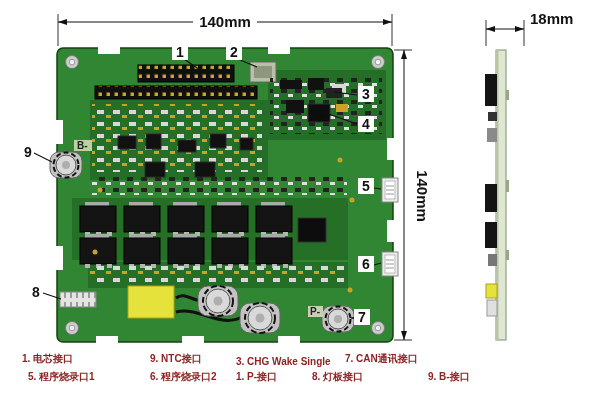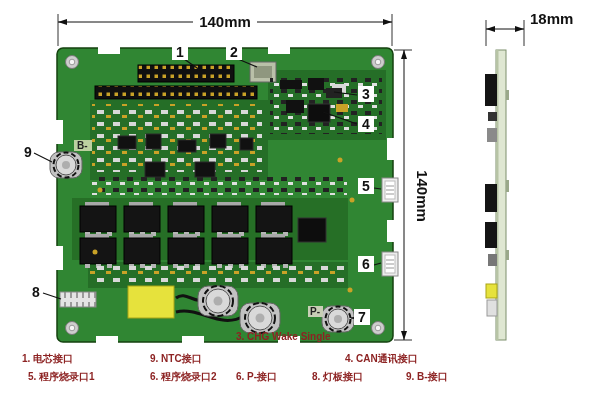--- a/index.html
+++ b/index.html
@@ -255,21 +255,21 @@
   <text class="callout" x="366" y="269" text-anchor="middle">6</text>
   <text class="callout" x="362" y="322" text-anchor="middle">7</text>
   <text class="callout" x="36" y="297" text-anchor="middle">8</text>
   <text class="callout" x="28" y="157" text-anchor="middle">9</text>
 </svg>
 
 
 <div class="legend">
   <span style="left:22px;top:352px;">1. 电芯接口</span>
   <span style="left:150px;top:352px;">9. NTC接口</span>
-  <span style="left:236px;top:331px;">3. CHG Wake Single</span>
-  <span style="left:345px;top:352px;">4. CAN通讯接口</span>
+  <span style="left:236px;top:356px;">3. CHG Wake Single</span>
+  <span style="left:345px;top:352px;">7. CAN通讯接口</span>
   <span style="left:28px;top:370px;">5. 程序烧录口1</span>
   <span style="left:150px;top:370px;">6. 程序烧录口2</span>
-  <span style="left:236px;top:370px;">6. P-接口</span>
+  <span style="left:236px;top:370px;">1. P-接口</span>
   <span style="left:312px;top:370px;">8. 灯板接口</span>
-  <span style="left:406px;top:370px;">9. B-接口</span>
+  <span style="left:428px;top:370px;">9. B-接口</span>
 </div>
 </div>
 
 </body></html>

